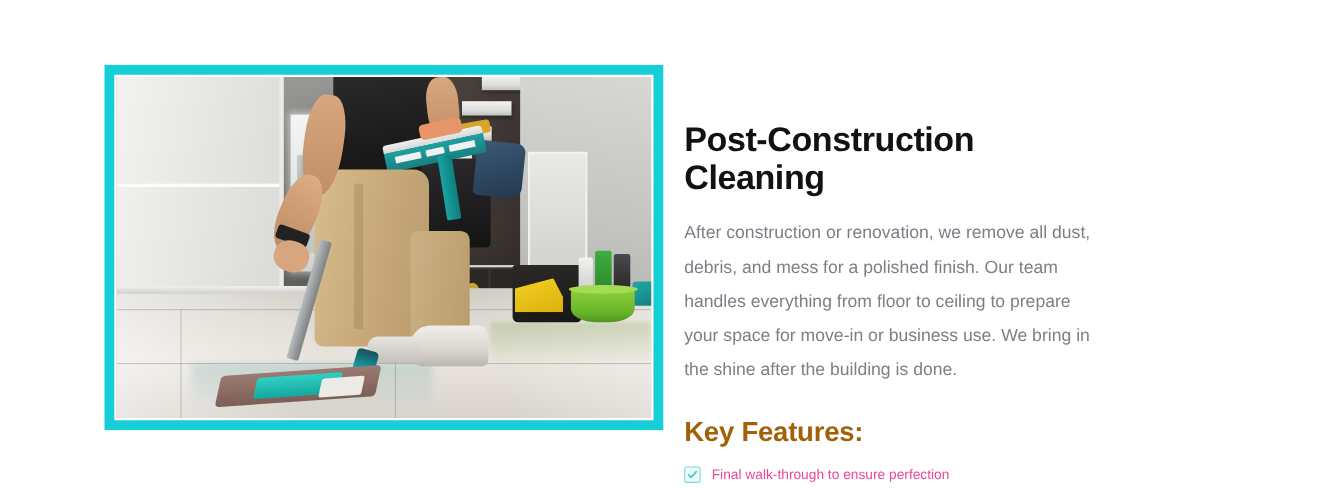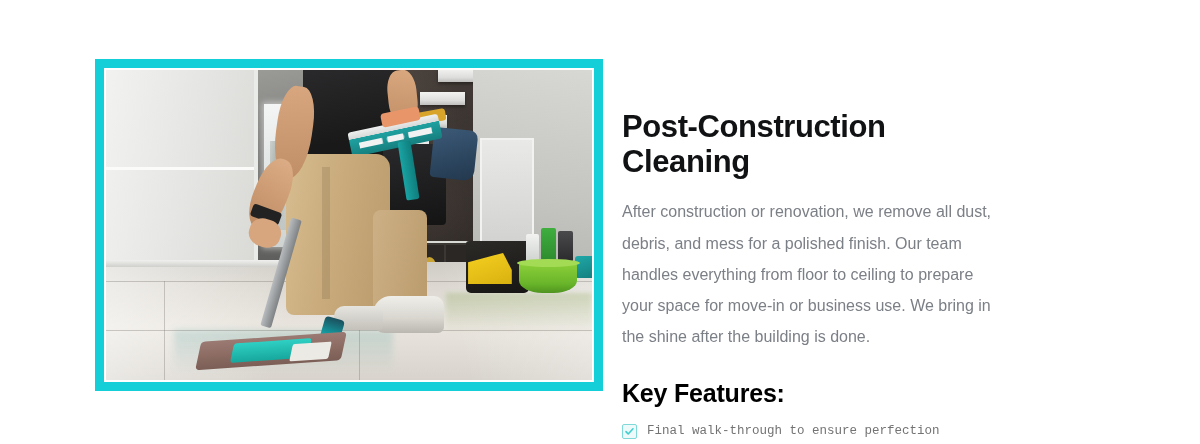--- a/index.html
+++ b/index.html
@@ -329,21 +329,21 @@
     font-size: 16px;
     line-height: 1.95;
     color: #7b7f86;
     max-width: 382px;
   }
   .subtitle {
     margin: 27px 0 0 0;
     font-size: 25px;
     font-weight: bold;
     letter-spacing: -0.2px;
-    color: #000000;
+    color: #a16207;
   }
   .feature-list {
     list-style: none;
     margin: 16px 0 0 0;
     padding: 0;
   }
   .feature-item {
     display: flex;
     align-items: center;
     margin-bottom: 11px;
@@ -355,22 +355,21 @@
     border: 1px solid #7fd9d9;
     border-radius: 2px;
     background: #eefafa;
     margin-right: 10px;
     position: relative;
   }
   .check-box svg { position: absolute; left: 1px; top: 1px; }
   .feature-label {
     font-size: 12.5px;
     line-height: 1.2;
-    color: #737373;
-    font-family: Liberation Mono, monospace;
+    color: #ec4899;
   }
 </style>
 </head>
 <body>
 
 <div class="section">
 
   <div class="photo-frame">
     <div class="photo-inner-border">
       <div class="photo">

